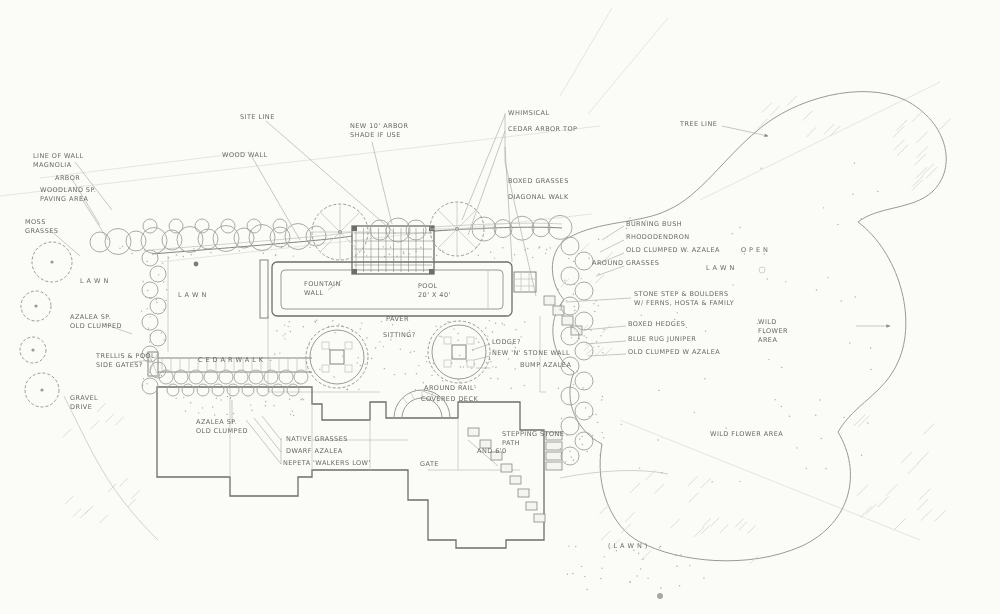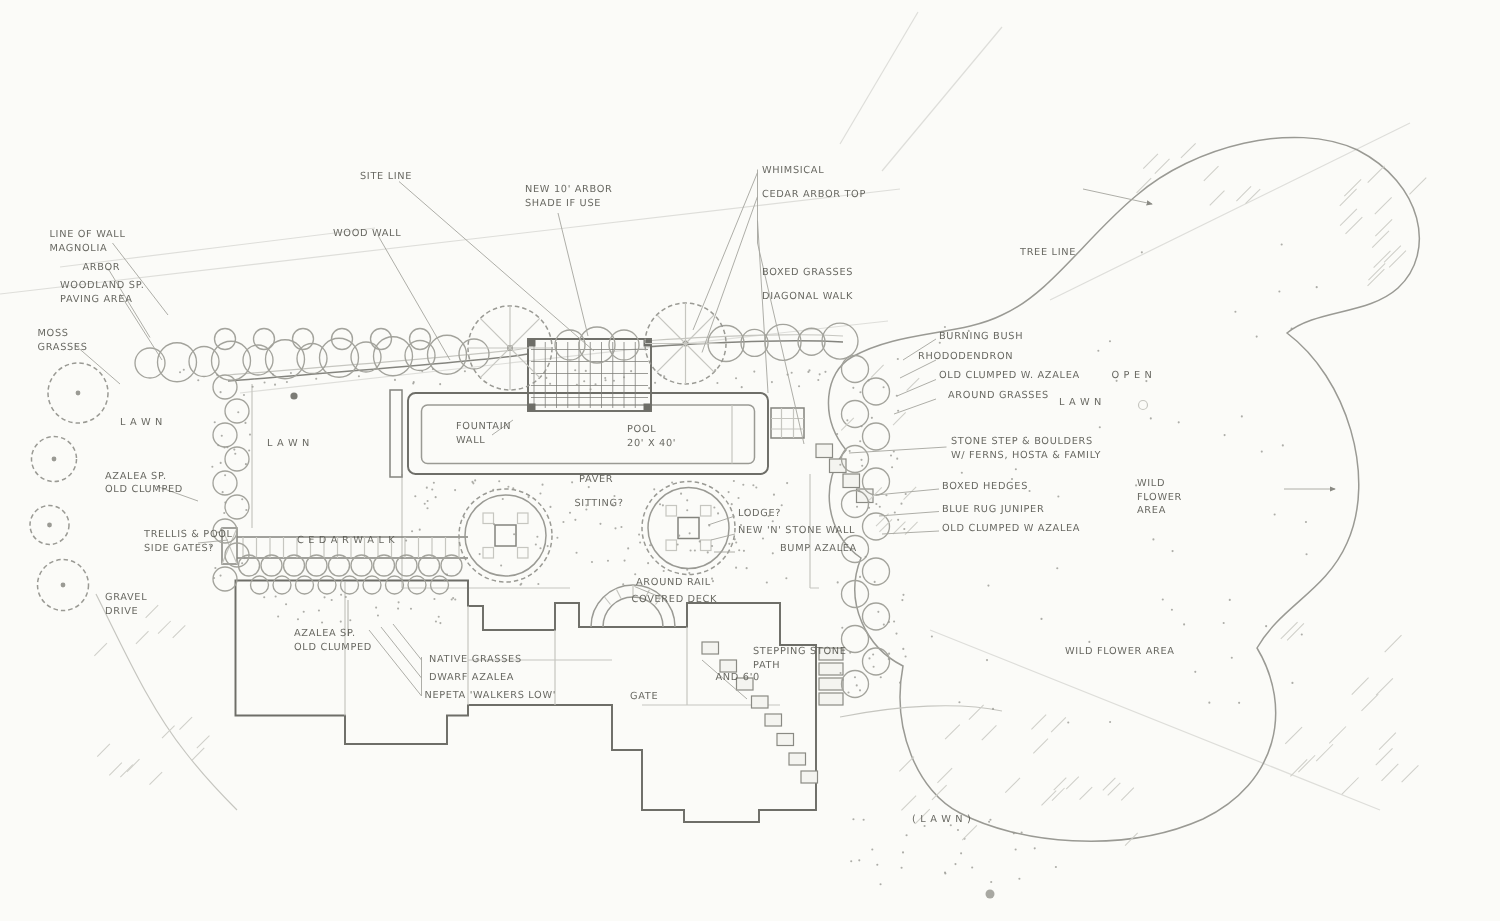--- a/index.html
+++ b/index.html
@@ -783,25 +783,25 @@
       <div class="plan-label" style="left: 25px; top: 218px;">MOSS
 GRASSES</div>
       <div class="plan-label" style="left: 240px; top: 113px;">SITE LINE</div>
       <div class="plan-label" style="left: 222px; top: 151px;">WOOD WALL</div>
       <div class="plan-label" style="left: 350px; top: 122px;">NEW 10' ARBOR
 SHADE IF USE</div>
       <div class="plan-label" style="left: 508px; top: 109px;">WHIMSICAL</div>
       <div class="plan-label" style="left: 508px; top: 125px;">CEDAR ARBOR TOP</div>
       <div class="plan-label" style="left: 508px; top: 141px; margin-top: 36px;">BOXED GRASSES</div>
       <div class="plan-label" style="left: 508px; top: 156px; margin-top: 37px;">DIAGONAL WALK</div>
-      <div class="plan-label" style="left: 680px; top: 120px; margin-top: 44px;">TREE LINE</div>
+      <div class="plan-label" style="left: 680px; top: 120px;">TREE LINE</div>
       <div class="plan-label" style="left: 626px; top: 220px;">BURNING BUSH</div>
-      <div class="plan-label" style="left: 612px; top: 233px;">RHODODENDRON</div>
+      <div class="plan-label" style="left: 626px; top: 233px;">RHODODENDRON</div>
       <div class="plan-label" style="left: 626px; top: 246px;">OLD CLUMPED W. AZALEA</div>
-      <div class="plan-label" style="left: 632px; top: 259px; text-align: center;">AROUND GRASSES</div>
+      <div class="plan-label" style="left: 592px; top: 259px; text-align: center;">AROUND GRASSES</div>
       <div class="plan-label" style="left: 741px; top: 246px;">O P E N</div>
       <div class="plan-label" style="left: 706px; top: 264px;">L A W N</div>
       <div class="plan-label" style="left: 80px; top: 277px;">L A W N</div>
       <div class="plan-label" style="left: 178px; top: 291px;">L A W N</div>
       <div class="plan-label" style="left: 304px; top: 280px;">FOUNTAIN
 WALL</div>
       <div class="plan-label" style="left: 418px; top: 282px;">POOL
 20' x 40'</div>
       <div class="plan-label" style="left: 634px; top: 290px;">STONE STEP &amp; BOULDERS
 W/ FERNS, HOSTA &amp; FAMILY</div>

